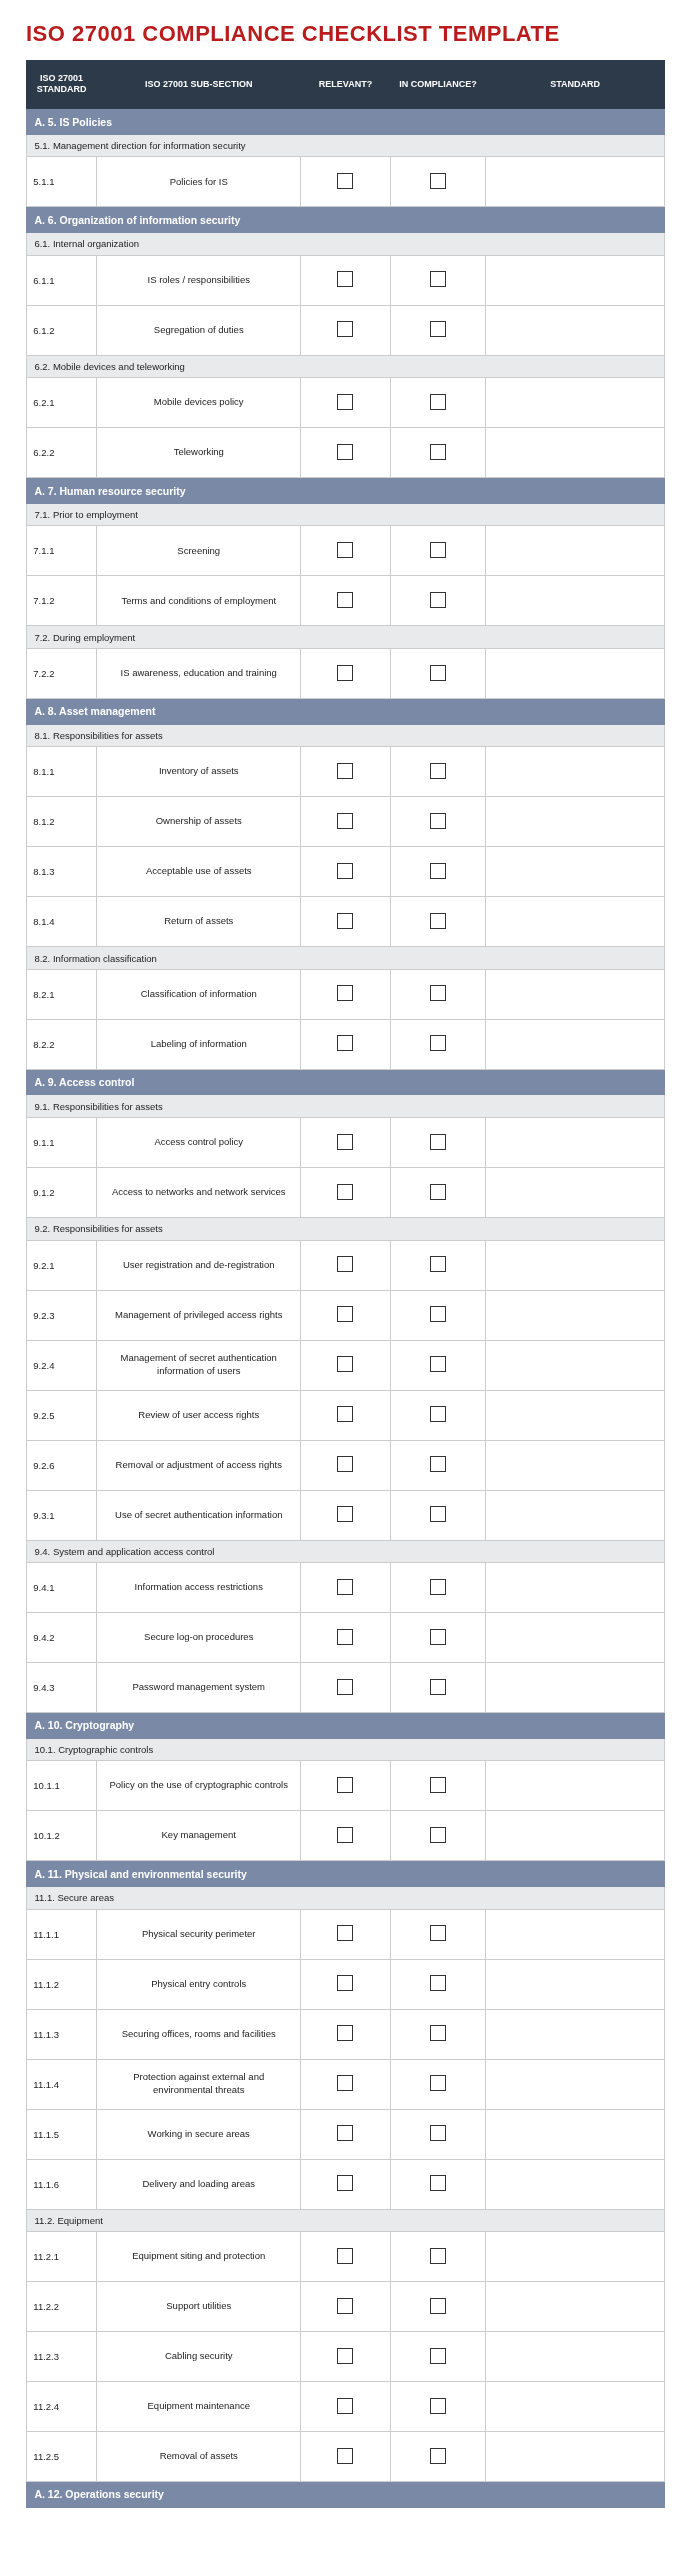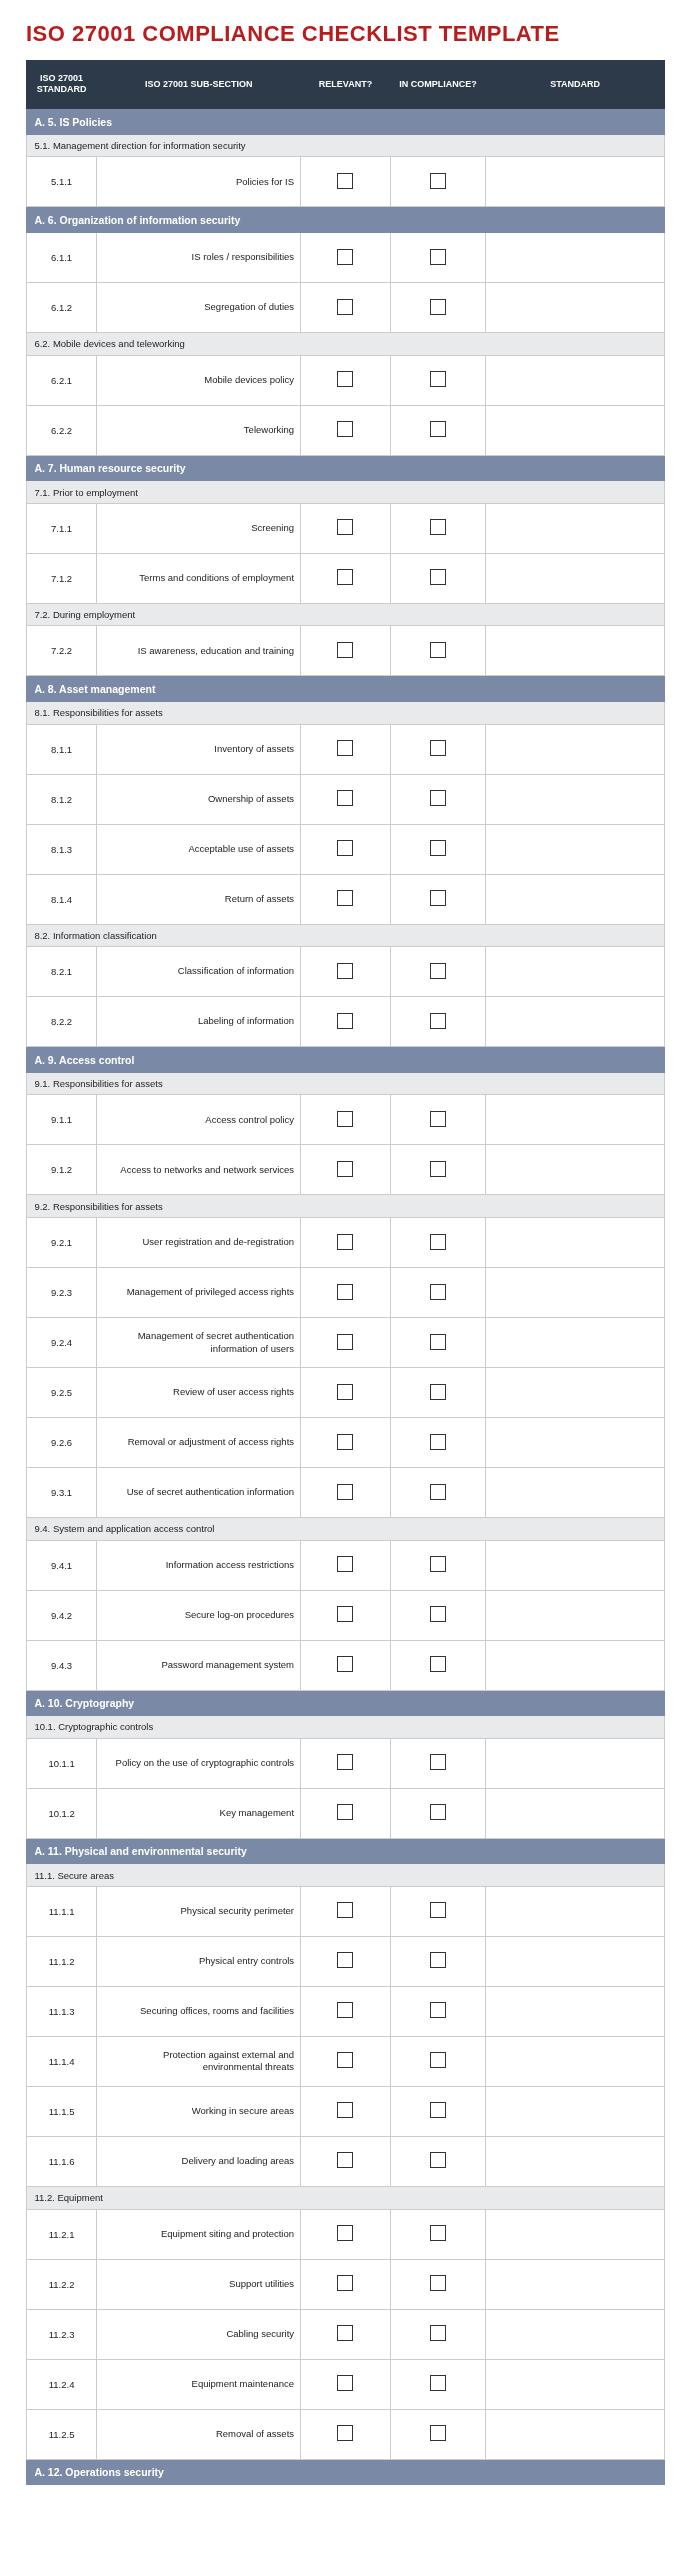--- a/index.html
+++ b/index.html
@@ -57,24 +57,24 @@
     border-top: none;
   }
   
   .item td {
     background: #ffffff;
     font-size: 9.5px;
     padding: 0 6.3px;
     height: 50px;
   }
   .item td.code {
+    text-align: left;
+  }
+  .item td.desc {
     text-align: center;
-  }
-  .item td.desc {
-    text-align: right;
     line-height: 1.35;
   }
   .item td.chk {
     text-align: center;
   }
   .item td.rem {
   }
   .cb {
     display: inline-block;
     width: 16px;
@@ -118,20 +118,23 @@
       <tr class="item">
         <td class="code">5.1.1</td>
         <td class="desc">Policies for IS</td>
         <td class="chk"><span class="cb"></span></td>
         <td class="chk"><span class="cb"></span></td>
         <td class="rem"></td>
       </tr>
       <tr class="sectA">
         <td colspan="5">A. 6. Organization of information security</td>
       </tr>
+      <tr class="sectB">
+        <td colspan="5">6.1. Internal organization</td>
+      </tr>
       <tr class="item">
         <td class="code">6.1.1</td>
         <td class="desc">IS roles / responsibilities</td>
         <td class="chk"><span class="cb"></span></td>
         <td class="chk"><span class="cb"></span></td>
         <td class="rem"></td>
       </tr>
       <tr class="item">
         <td class="code">6.1.2</td>
         <td class="desc">Segregation of duties</td>

